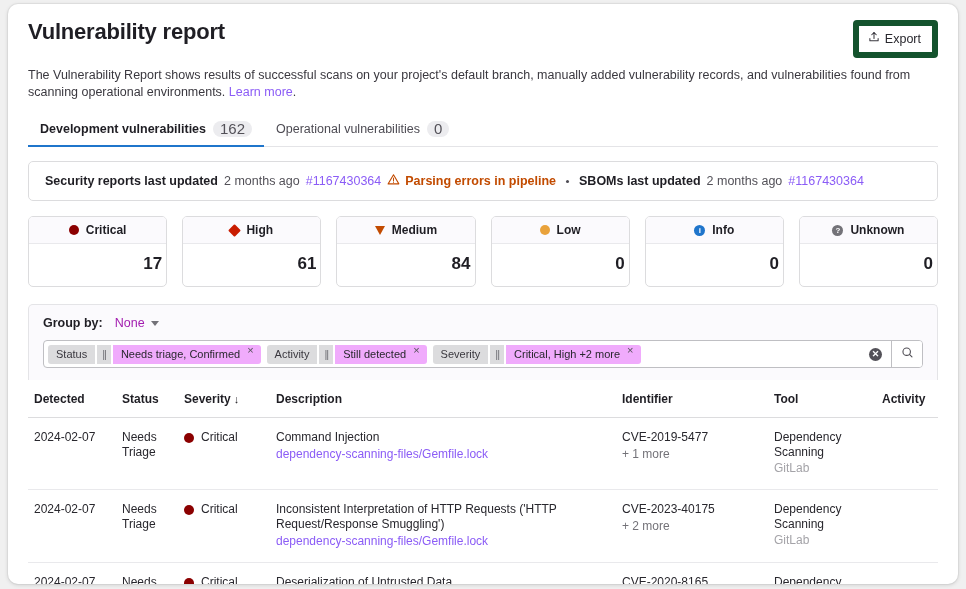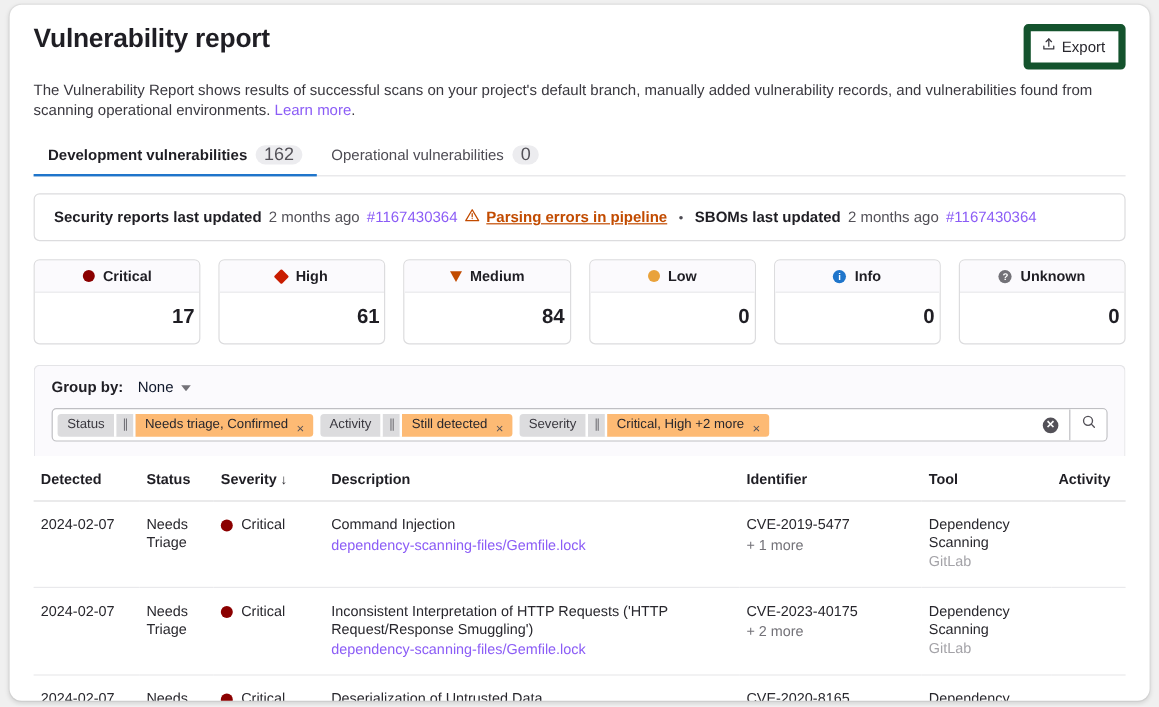--- a/index.html
+++ b/index.html
@@ -127,21 +127,20 @@
     color: #3a383f;
   }
   .banner b { color: #1f1e24; font-weight: bold; }
   .muted { color: #535158; }
   .warn {
     color: #c24b00;
     font-weight: bold;
     display: inline-flex;
     align-items: center;
     gap: 5px;
-    text-decoration: underline;
   }
   .dot-sep {
     display: inline-block;
     width: 3px; height: 3px;
     border-radius: 50%;
     background: #4d4b53;
     margin: 0 4px;
   }
 
   
@@ -220,21 +219,21 @@
     align-items: center;
     gap: 9px;
     font-size: 12.5px;
     margin-bottom: 9px;
   }
   .groupby-label { font-weight: bold; color: #1f1e24; }
   .groupby-select {
     display: inline-flex;
     align-items: center;
     gap: 6px;
-    color: #0f172a;
+    color: #a21caf;
     cursor: pointer;
     padding: 1px 3px;
   }
   .chev {
     width: 0; height: 0;
     border-left: 4px solid transparent;
     border-right: 4px solid transparent;
     border-top: 5px solid #737278;
     display: inline-block;
     margin-top: 1px;
@@ -276,29 +275,29 @@
     color: #737278;
     font-size: 11px;
     line-height: 19px;
     padding: 0 5px;
     white-space: nowrap;
     letter-spacing: -1px;
     border-left: 2px solid #fff;
     border-right: 2px solid #fff;
   }
   .tok-val {
-    background: #fdba74;
+    background: #f0abfc;
     color: #28272d;
     font-size: 11px;
     line-height: 19px;
     padding: 0 7px 0 8px;
     border-radius: 0 3px 3px 0;
     white-space: nowrap;
     display: inline-flex;
-    align-items: flex-end;
+    align-items: flex-start;
     gap: 7px;
   }
   .tok-x {
     color: #535158;
     font-size: 11px;
     cursor: pointer;
     line-height: 11px;
   }
   .clear-btn {
     display: flex;

